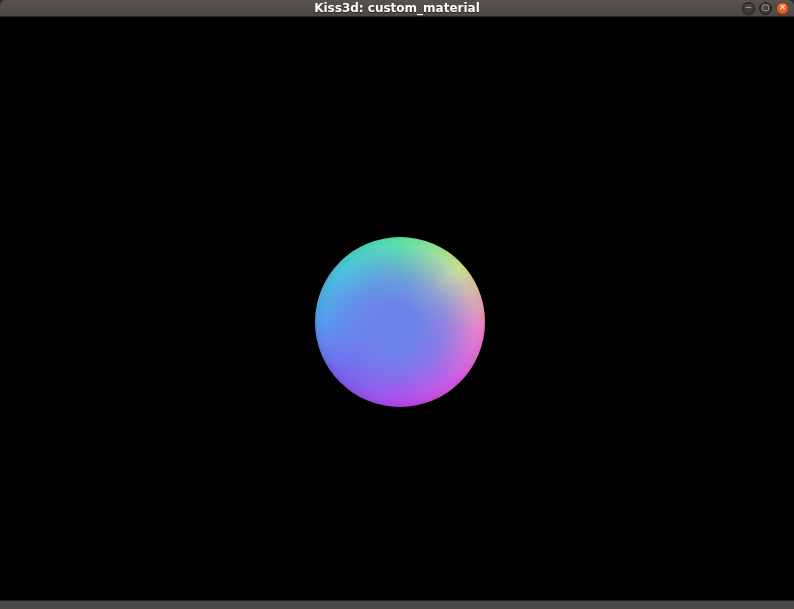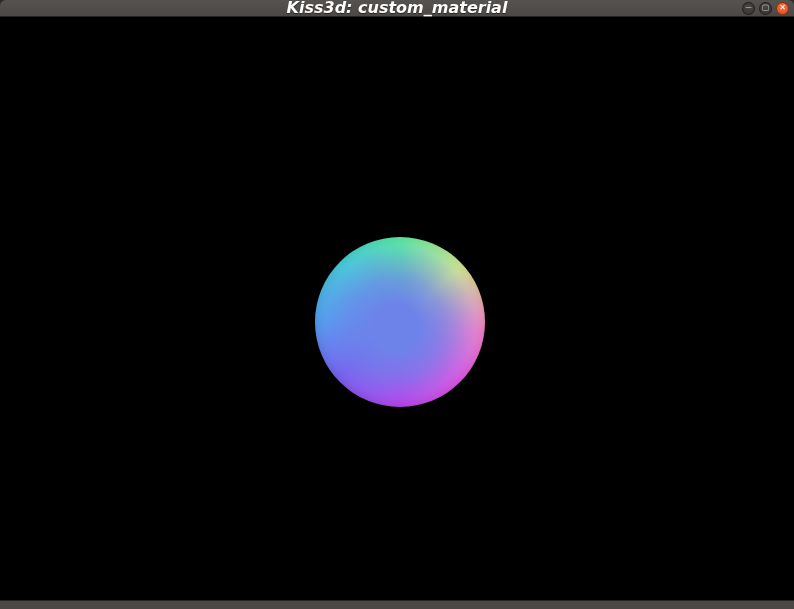--- a/index.html
+++ b/index.html
@@ -28,27 +28,26 @@
     background: linear-gradient(to bottom, var(--titlebar-bg-light, #545050), var(--titlebar-bg, #4c4845));
     border-bottom: 1px solid #262321;
     position: relative;
     display: flex;
     align-items: center;
     justify-content: center;
   }
 
   .titlebar-title {
     color: var(--titlebar-text, #ffffff);
-    font-size: 16px;
+    font-size: 12px;
     font-weight: bold;
     line-height: 16px;
     text-shadow: 0 1px 1px rgba(0,0,0,0.5);
     white-space: nowrap;
     user-select: none;
-    font-style: italic;
   }
 
   .window-controls {
     position: absolute;
     right: 5px;
     top: 0;
     height: 16px;
     display: flex;
     align-items: center;
     gap: 4px;

